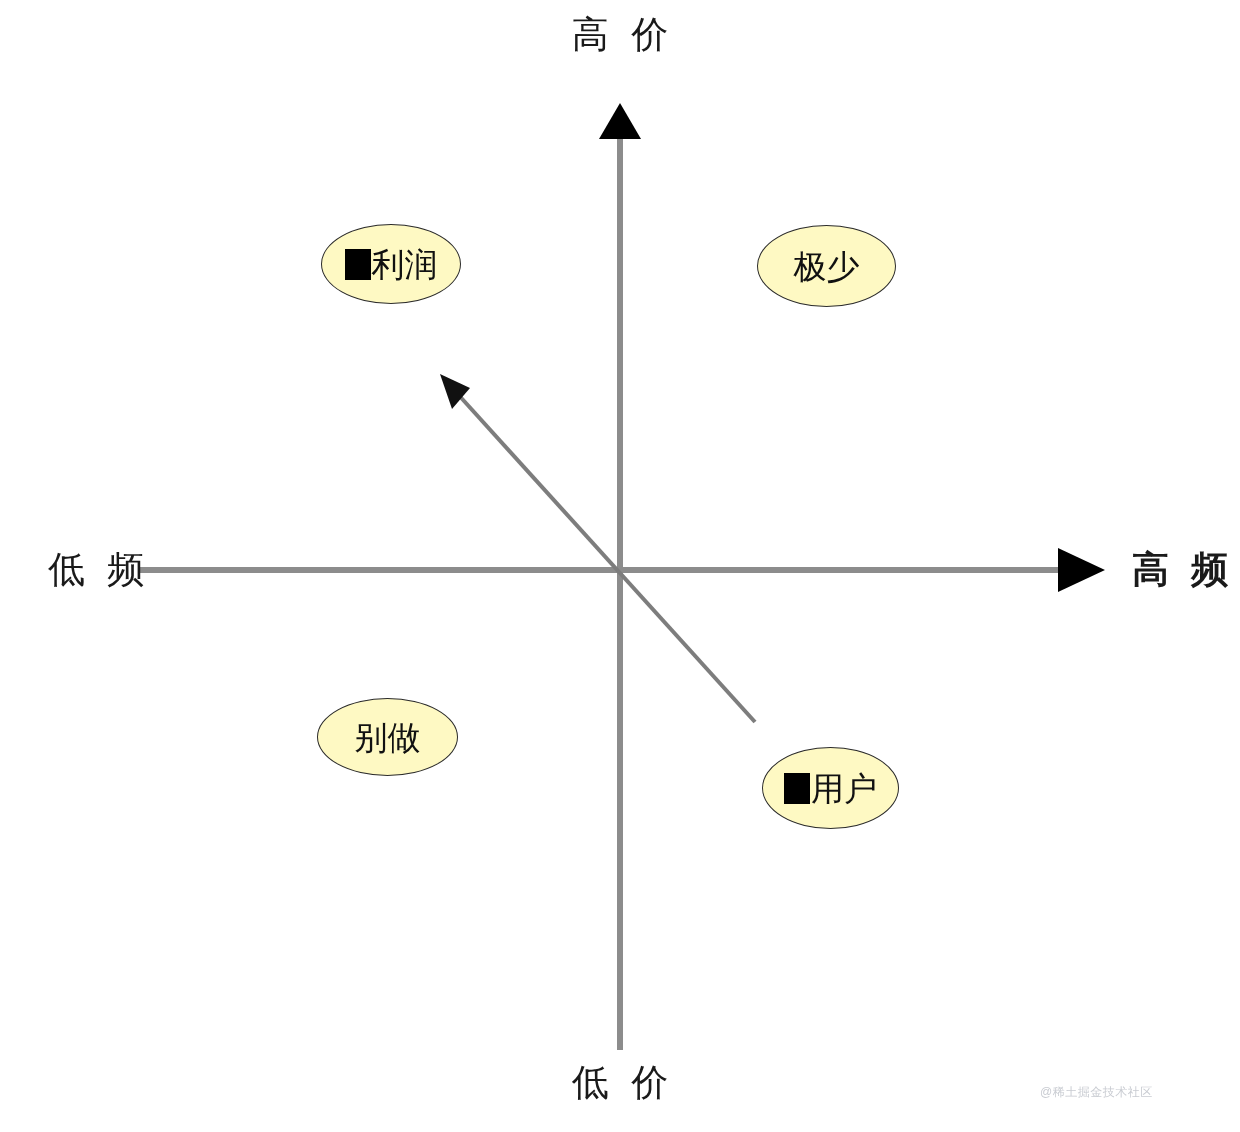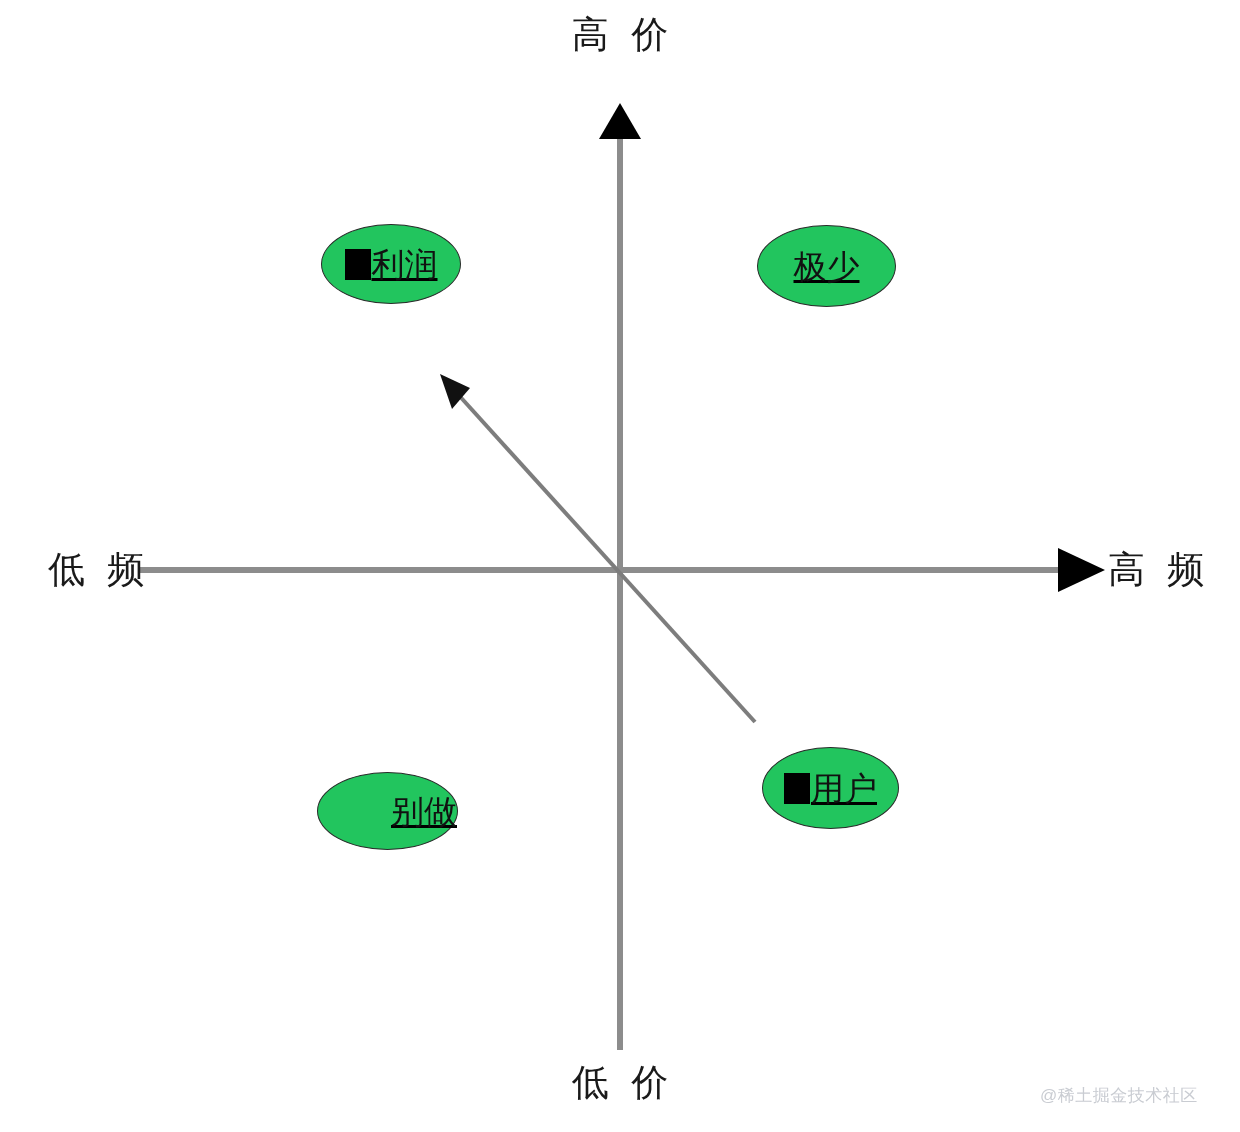--- a/index.html
+++ b/index.html
@@ -47,58 +47,58 @@
     right: 0;
     top: 1064px;
     text-align: center;
     text-indent: 6px;
   }
   #label-left {
     left: 48px;
     top: 551px;
   }
   #label-right {
-    left: 1108px;
+    left: 1132px;
     top: 551px;
+    font-weight: bold;
   }
   .node {
     position: absolute;
     box-sizing: border-box;
     border: 1.6px solid #2b2b2b;
     border-radius: 50%;
-    background: #22c55e;
+    background: #fef9c3;
     display: flex;
     align-items: center;
     justify-content: center;
-    text-decoration: underline;
   }
   .node-label {
     font-size: 33px;
     color: #111111;
     line-height: 1;
     white-space: nowrap;
     font-family: "Liberation Sans", "DejaVu Sans", sans-serif;
   }
   .tofu {
     display: inline-block;
     width: 26px;
     height: 31px;
     background: #000000;
     vertical-align: -4px;
     margin-right: 1px;
   }
   #node-profit   { left: 321px; top: 224px;  width: 140px; height: 80px; }
   #node-rare     { left: 757px; top: 225px;  width: 139px; height: 82px; }
-  #node-dontdo   { left: 317px; top: 772px;  width: 141px; height: 78px; justify-content: flex-end; }
+  #node-dontdo   { left: 317px; top: 698px;  width: 141px; height: 78px; }
   #node-user     { left: 762px; top: 747px;  width: 137px; height: 82px; text-align: right; }
   #watermark {
     position: absolute;
     left: 1040px;
     top: 1084px;
-    font-size: 17px;
+    font-size: 12px;
     color: #c9ccd2;
     letter-spacing: 0.5px;
     white-space: nowrap;
     font-family: "Liberation Sans", "DejaVu Sans", sans-serif;
   }
 </style>
 </head>
 <body>
 
 <div id="canvas">

